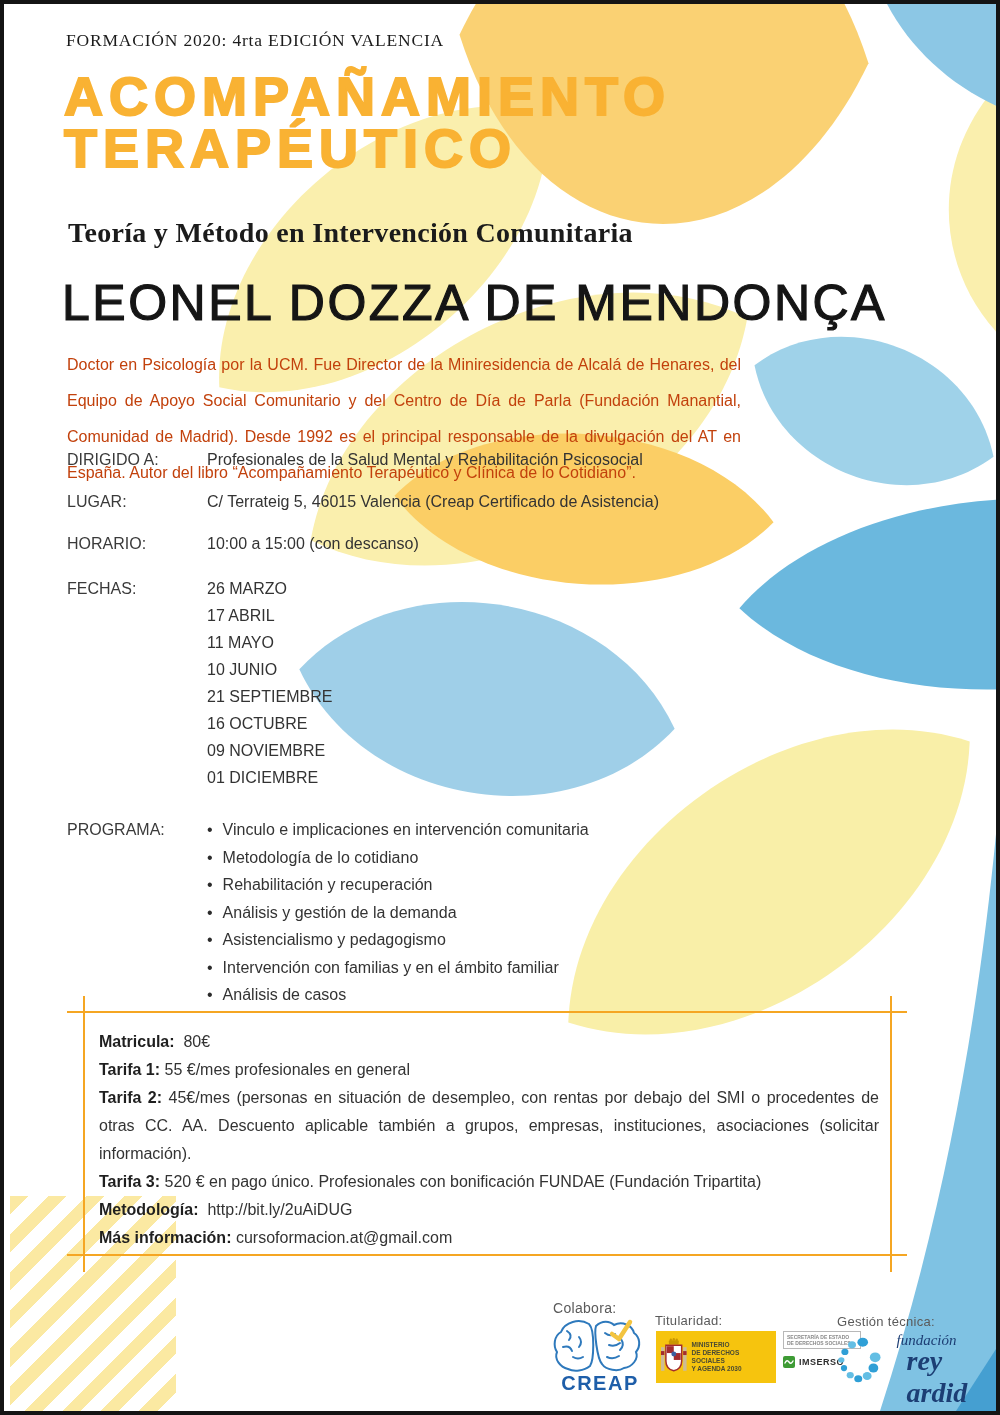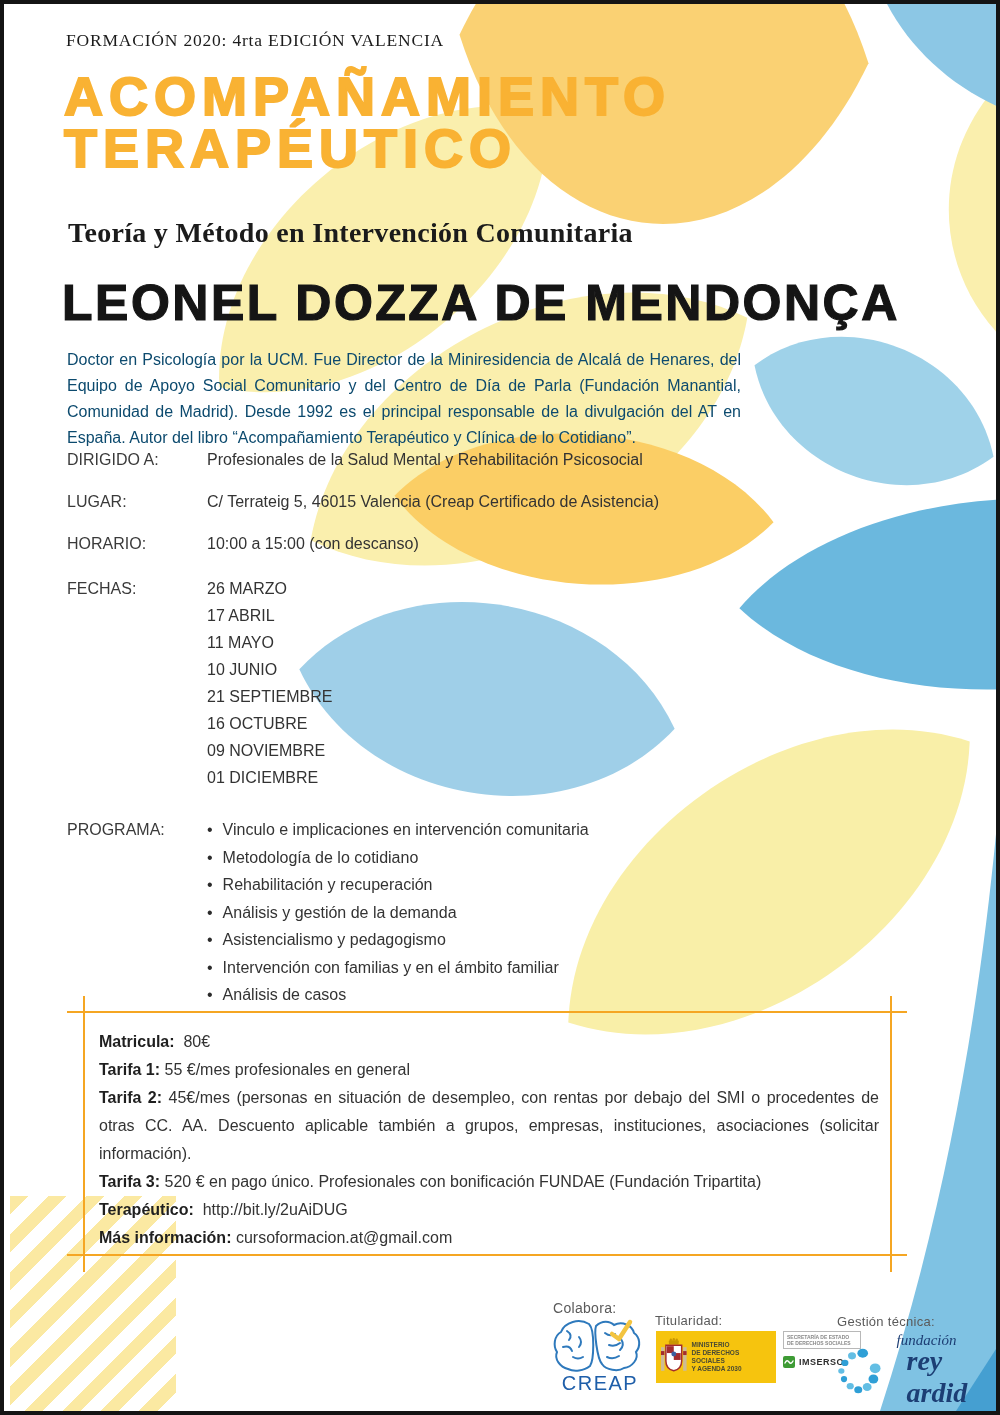--- a/index.html
+++ b/index.html
@@ -20,59 +20,59 @@
   }
   .big-title{
     left:60px;top:66px;font-weight:700;font-size:54px;line-height:52px;
     letter-spacing:6px;color:#F9B233;-webkit-text-stroke:2px #F9B233;
   }
   .subtitle{
     left:64px;top:213px;font-family:"Liberation Serif",serif;font-weight:700;
     font-size:28px;color:#1b1b1b;letter-spacing:.3px;
   }
   .speaker{
-    left:58px;top:270px;font-weight:700;font-size:50px;letter-spacing:2.5px;
+    left:58px;top:270px;font-weight:400;font-size:50px;letter-spacing:2.5px;
     color:#151515;-webkit-text-stroke:1.2px #151515;
   }
   .bio{
-    left:63px;top:343px;width:674px;font-size:16px;line-height:26px;
-    text-align:justify;color:#0c4a6e;
+    left:63px;top:343px;width:674px;font-size:16px;line-height:36px;
+    text-align:justify;color:#c2410c;
   }
   .row-label{font-size:16px;color:#3a3a3a;}
   .row-value{font-size:16px;color:#333333;}
   .lab{left:63px;width:135px;}
   .val{left:203px;width:560px;}
   .fechas .date-item{height:27px;}
   .prog-item{height:27.5px;}
   .prog-item::before{content:"•";margin-right:10px;color:#2b2b2b;}
   .frame-line{position:absolute;background:#F5A623;}
   .pricing{
     left:95px;top:1024px;width:780px;font-size:16px;line-height:28px;color:#333;
   }
   .pricing p{margin:0;}
   .pricing b{color:#1f1f1f;}
   .just{text-align:justify;}
   .foot-label{font-size:13px;color:#5a5a5a;letter-spacing:.3px;}
   .creap-text{
-    left:545px;top:1368px;width:102px;text-align:center;font-weight:400;
+    left:545px;top:1368px;width:102px;text-align:center;font-weight:700;
     font-size:20px;letter-spacing:1.5px;color:#1E5EA9;
   }
   .ministry{left:652px;top:1327px;display:flex;align-items:flex-start;}
   .min-yellow{
     width:120px;height:52px;background:#F6C40E;display:flex;align-items:center;padding:0 3px;box-sizing:border-box;
   }
   .min-text{font-size:6.5px;font-weight:700;color:#4a4a33;line-height:8px;margin-left:3px;}
   .min-right{margin-left:7px;display:flex;flex-direction:column;}
   .secretaria{
     border:1px solid #b8b8b8;padding:2px 3px;font-size:5px;line-height:6px;
     color:#8a8a8a;font-weight:700;width:78px;box-sizing:border-box;
   }
   .imserso{display:flex;align-items:center;margin-top:7px;}
   .imserso-label{font-size:9px;font-weight:800;color:#2e2e2e;letter-spacing:.5px;margin-left:4px;}
-  .reyardid{left:832px;top:1328px;display:flex;align-items:center;}
+  .reyardid{left:832px;top:1328px;display:flex;}
   .ra-text{margin-left:2px;color:#1C3E74;}
   .ra-fundacion{font-family:"Liberation Serif",serif;font-style:italic;font-size:15px;margin-left:14px;}
   .ra-name{font-family:"Liberation Serif",serif;font-style:italic;font-weight:700;font-size:28px;margin-top:-4px;margin-left:24px;}
 </style>
 </head>
 <body>
 
 <div class="poster">
 
   <svg class="bg" viewBox="0 0 992 1407">
@@ -137,21 +137,21 @@
   <div class="frame-line" style="left:63px;top:1007px;width:840px;height:2px;"></div>
   <div class="frame-line" style="left:63px;top:1250px;width:840px;height:2px;"></div>
   <div class="frame-line" style="left:79px;top:992px;width:2px;height:276px;"></div>
   <div class="frame-line" style="left:886px;top:992px;width:2px;height:276px;"></div>
 
   <div class="abs pricing">
     <p><b>Matricula:</b>&nbsp; <span>80€</span></p>
     <p><b>Tarifa 1:</b> <span>55 €/mes profesionales en general</span></p>
     <p class="just"><b>Tarifa 2:</b> <span>45€/mes (personas en situación de desempleo, con rentas por debajo del SMI o procedentes de otras CC. AA. Descuento aplicable también a grupos, empresas, instituciones, asociaciones (solicitar información).</span></p>
     <p><b>Tarifa 3:</b> <span>520 € en pago único. Profesionales con bonificación FUNDAE (Fundación Tripartita)</span></p>
-    <p><b>Terapéutico:</b>&nbsp; <span>http://bit.ly/2uAiDUG</span></p>
+    <p><b>Metodología:</b>&nbsp; <span>http://bit.ly/2uAiDUG</span></p>
     <p><b>Más información:</b> <span>cursoformacion.at@gmail.com</span></p>
   </div>
 
   <div class="abs foot-label" style="left:549px;top:1296px;font-size:14px;">Colabora:</div>
 
   <svg class="abs" style="left:545px;top:1313px;" width="102" height="56" viewBox="0 0 102 56">
     <g fill="none" stroke="#2E79BC" stroke-width="2" stroke-linecap="round">
       <path d="M40,7 C30,1 16,5 12,15 C5,19 4,29 8,35 C5,42 11,50 19,52 C25,55 35,54 41,49 C45,43 46,13 40,7 Z"></path>
       <path d="M47,9 C53,3 61,4 65,8 C73,4 83,8 85,16 C91,20 92,29 87,35 C90,42 83,50 75,51 C69,55 57,53 53,47 C48,41 45,15 47,9 Z"></path>
       <path d="M18,14 q6,4 2,9"></path>

